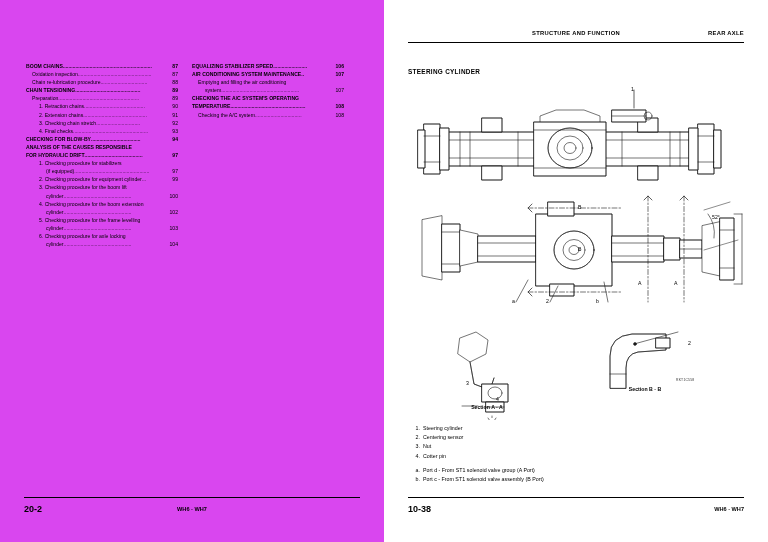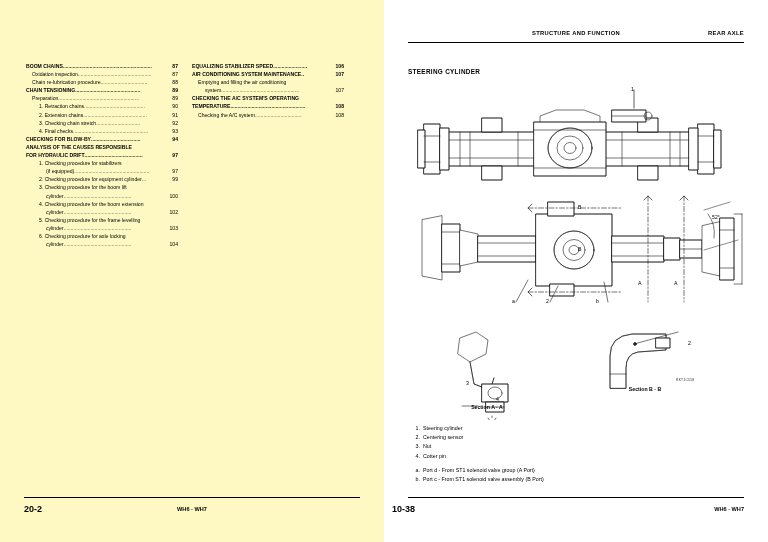--- a/index.html
+++ b/index.html
@@ -20,21 +20,21 @@
     width: 768px;
     height: 542px;
     background: #ffffff;
   }
   
   .left-page {
     position: absolute;
     left: 0; top: 0;
     width: 384px;
     height: 542px;
-    background: #fef9c3;
+    background: #d946ef;
   }
   .right-page {
     position: absolute;
     left: 384px; top: 0;
     width: 384px;
     height: 542px;
     background: #fff;
   }
   .toc-col {
     position: absolute;
@@ -127,21 +127,21 @@
   .footer-rule-right {
     position: absolute;
     left: 408px;
     bottom: 44px;
     width: 336px;
     height: 1px;
     background: #000;
   }
   .footer-right-num {
     position: absolute;
-    left: 392px;
+    left: 408px;
     bottom: 28px;
     font-size: 9px;
     font-weight: bold;
   }
   .footer-right-model {
     position: absolute;
     right: 24px;
     bottom: 30px;
     font-size: 5.6px;
     font-weight: bold;

